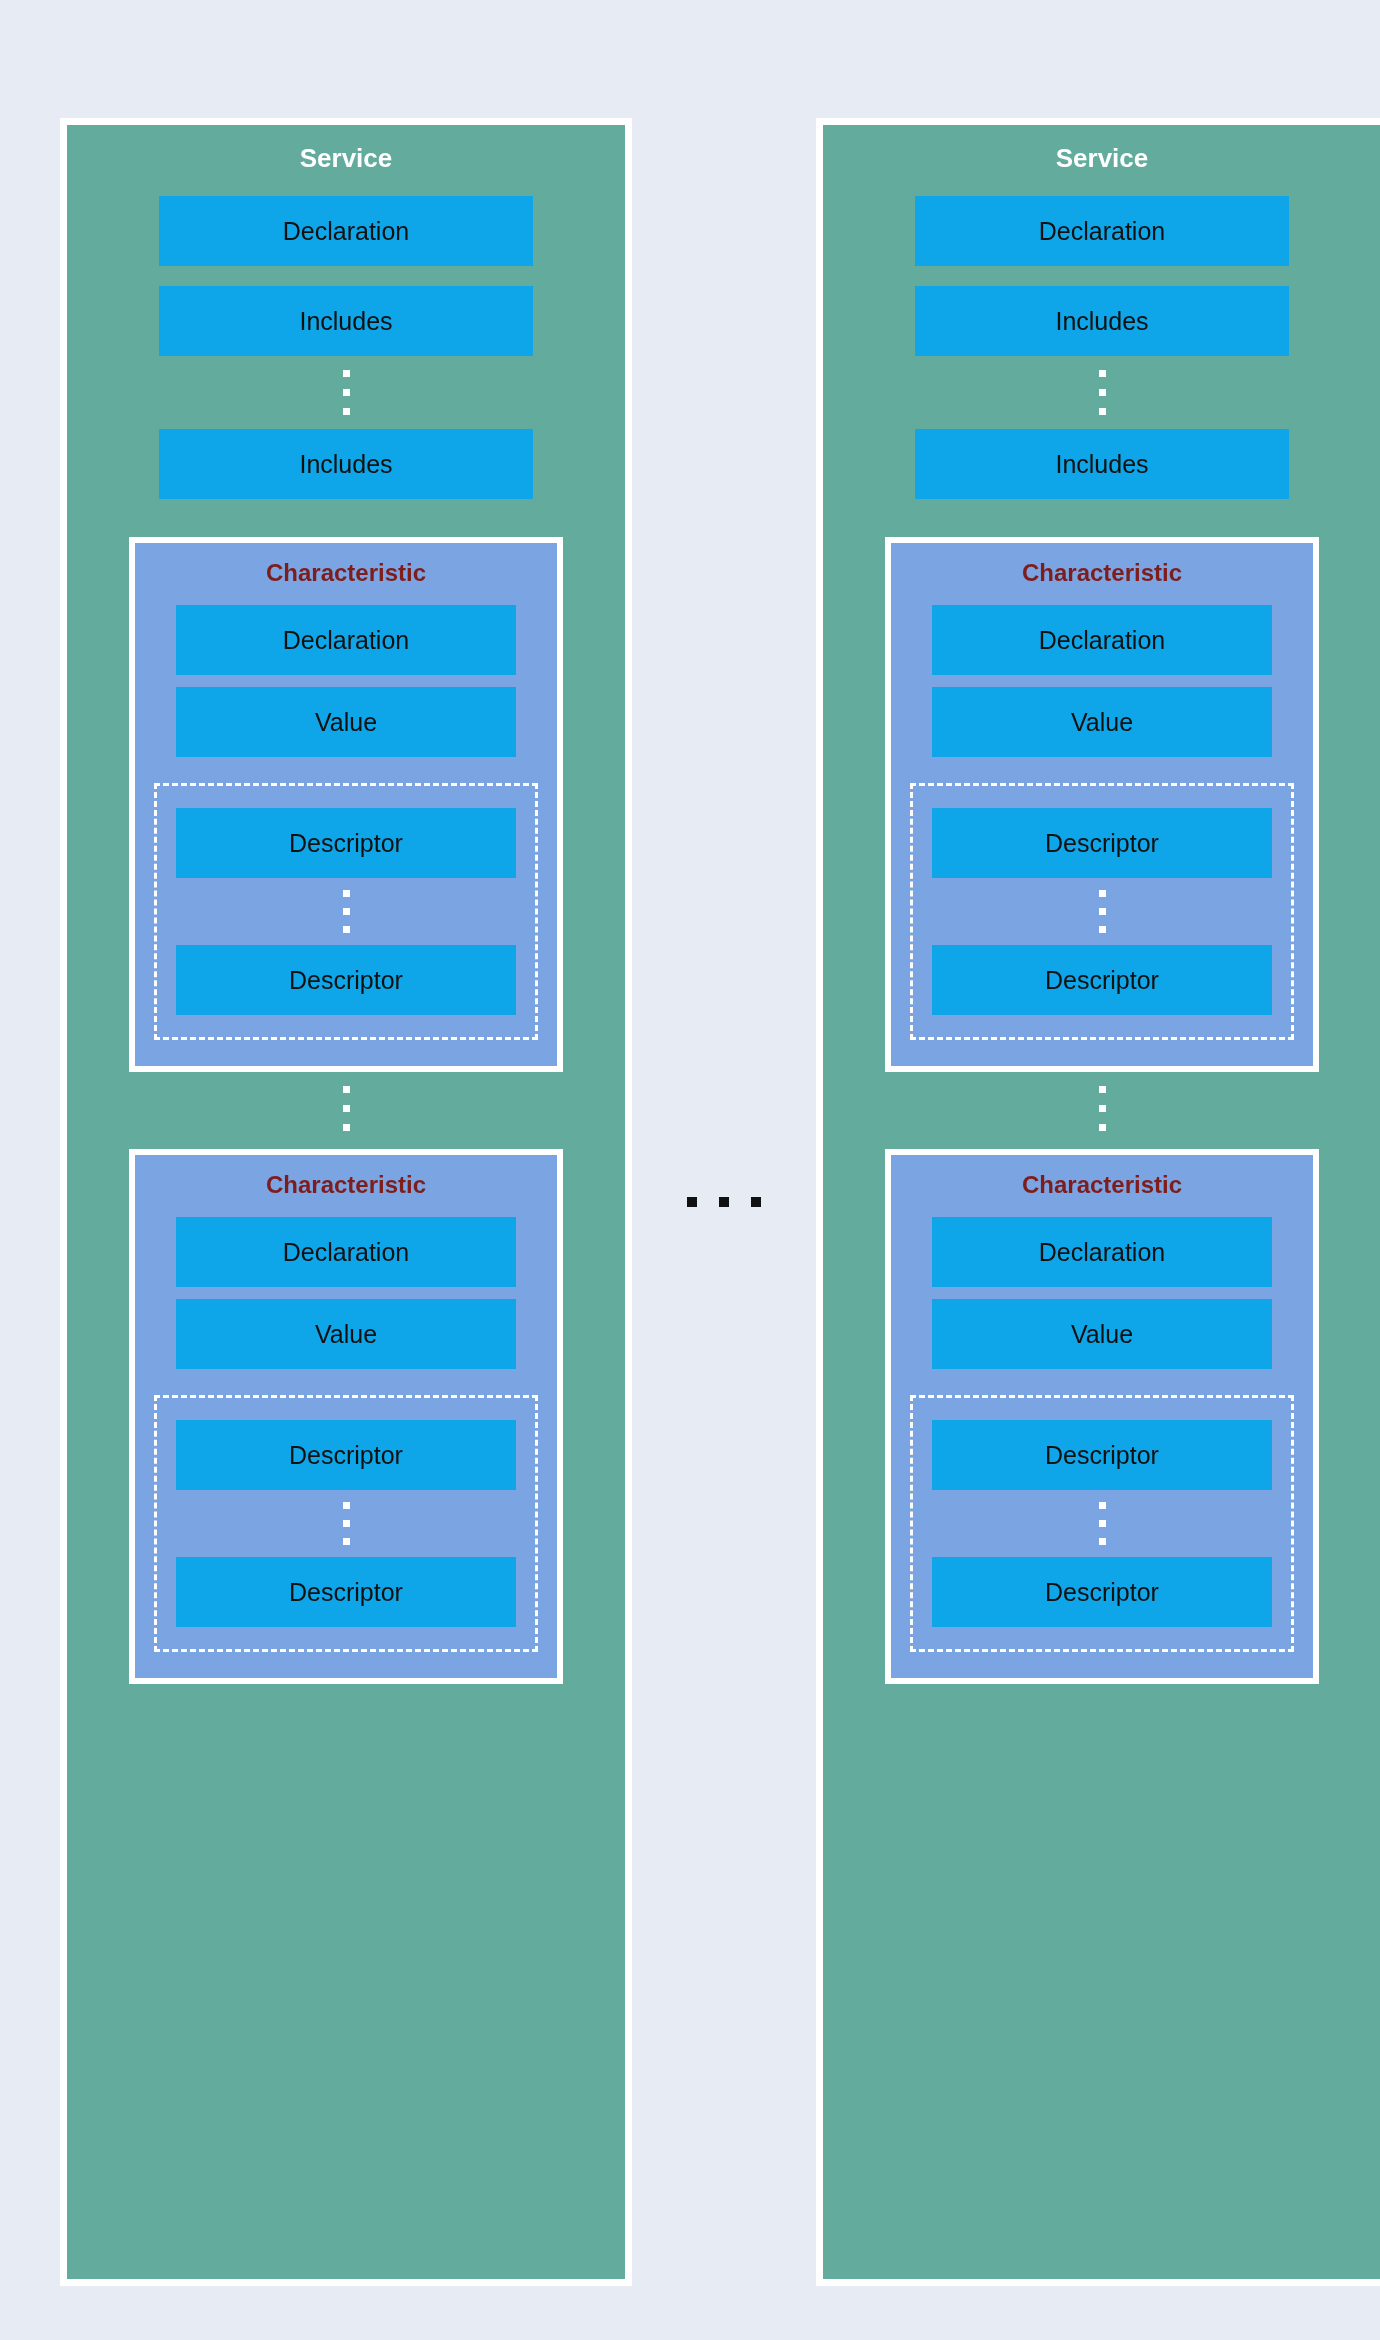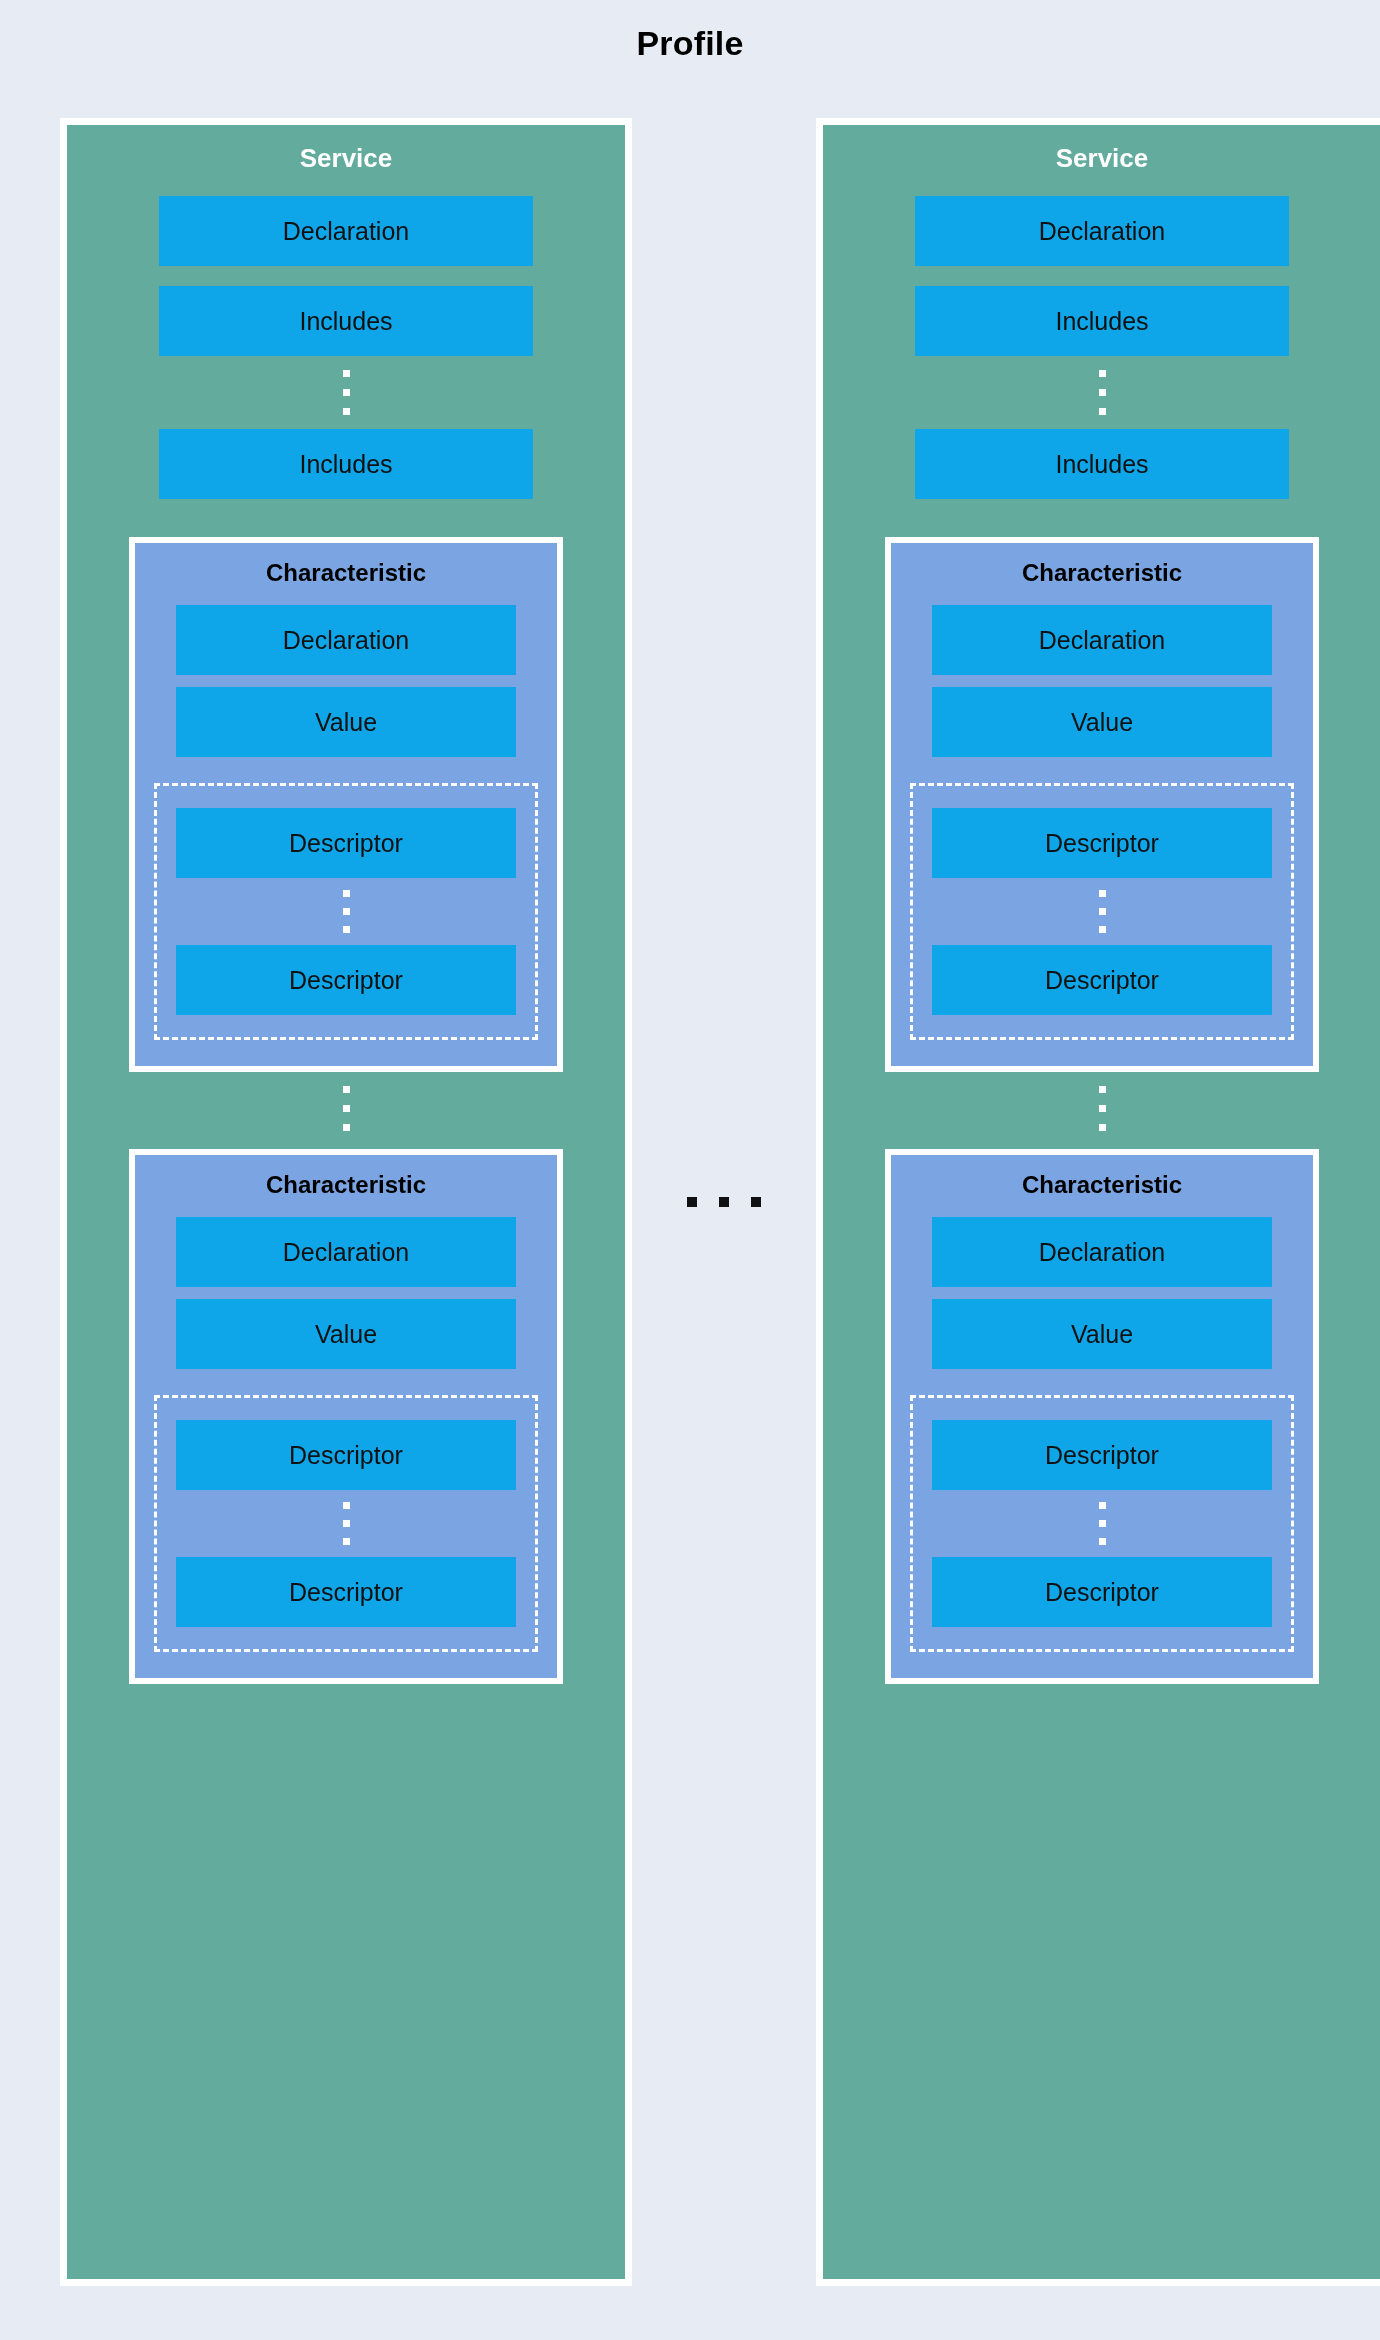--- a/index.html
+++ b/index.html
@@ -110,21 +110,21 @@
     display: flex;
     flex-direction: column;
     align-items: center;
     padding: 16px 0 26px 0;
     margin-top: 4px;
   }
 
   .characteristic-title {
     font-size: 24px;
     font-weight: bold;
-    color: #000000;
+    color: #7f1d1d;
     margin-bottom: 18px;
     text-align: center;
   }
 
   
   .descriptor-group {
     width: 384px;
     border: 3px dashed #ffffff;
     display: flex;
     flex-direction: column;
@@ -146,21 +146,20 @@
     width: 10px;
     height: 10px;
     background: #111111;
   }
 </style>
 </head>
 <body>
 
 <div class="page">
 
-  <div class="page-title">Profile</div>
 
   <div class="columns">
 
     <div class="service">
       <div class="service-title">Service</div>
 
       <div class="wbox">Declaration</div>
       <div class="gap-20"></div>
       <div class="wbox">Includes</div>
 

